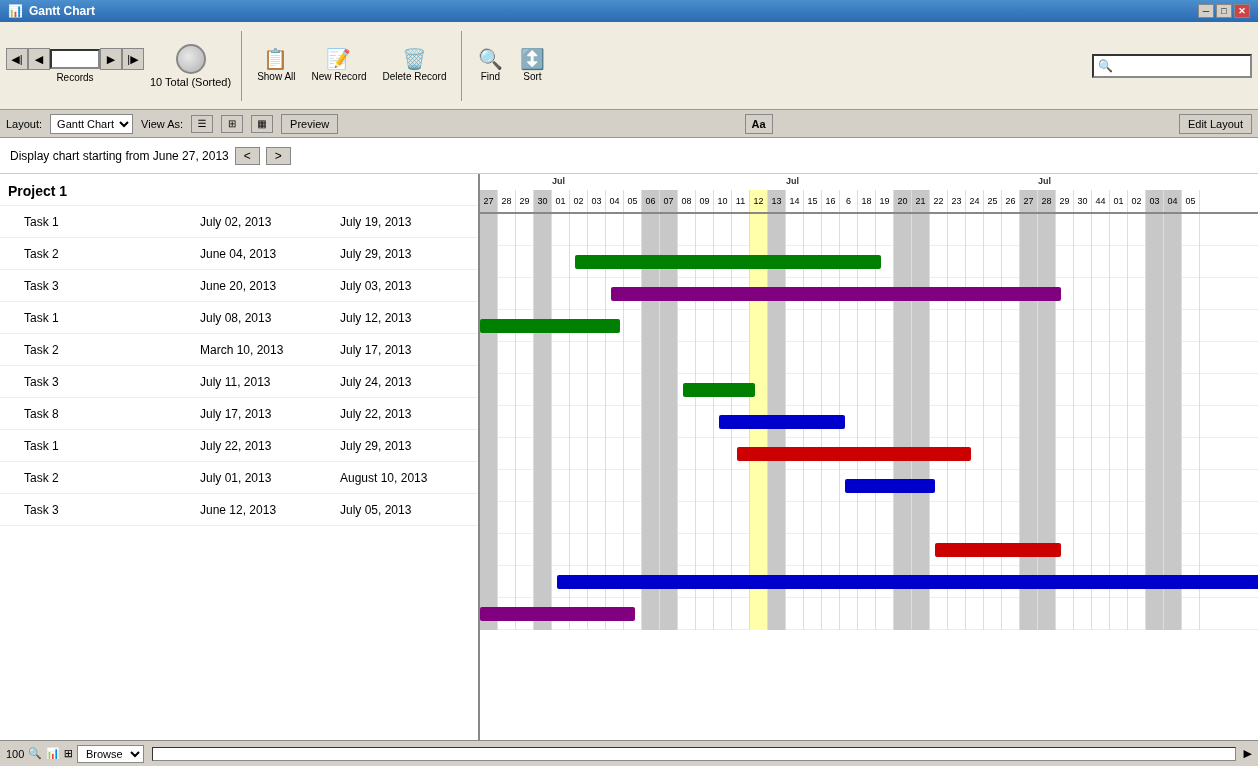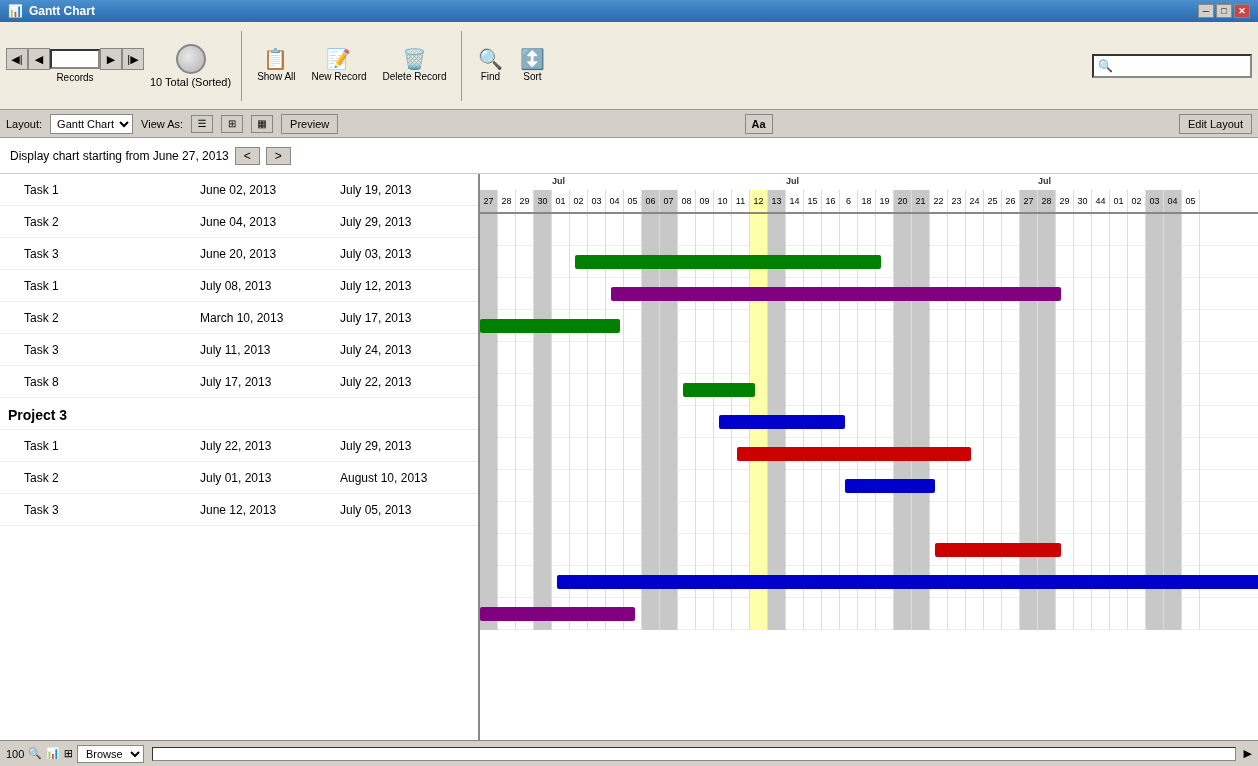--- a/index.html
+++ b/index.html
@@ -321,23 +321,24 @@
   <span>Display chart starting from June 27, 2013</span>
   <button class="chart-nav-btn">&lt;</button>
   <button class="chart-nav-btn">&gt;</button>
 </div>
 
 <div class="main-content">
 
   <div class="left-panel">
     <div class="data-rows" id="data-rows">
 
+    <div style="padding: 6px 0px 2px 8px; font-size: 14px; font-weight: bold; line-height: 1.4; height: 32px; border-bottom: 1px solid rgb(238, 238, 238); display: flex; align-items: center;">Project 1</div>
         <div style="display: flex; align-items: center; height: 32px; border-bottom: 1px solid rgb(238, 238, 238);">
           <div style="width: 200px; padding-left: 24px; font-size: 12px;">Task 1</div>
-          <div style="width: 140px; font-size: 12px;">June 02, 2013</div>
+          <div style="width: 140px; font-size: 12px;">July 02, 2013</div>
           <div style="width: 130px; font-size: 12px;">July 19, 2013</div>
         </div>
         <div style="display: flex; align-items: center; height: 32px; border-bottom: 1px solid rgb(238, 238, 238);">
           <div style="width: 200px; padding-left: 24px; font-size: 12px;">Task 2</div>
           <div style="width: 140px; font-size: 12px;">June 04, 2013</div>
           <div style="width: 130px; font-size: 12px;">July 29, 2013</div>
         </div>
         <div style="display: flex; align-items: center; height: 32px; border-bottom: 1px solid rgb(238, 238, 238);">
           <div style="width: 200px; padding-left: 24px; font-size: 12px;">Task 3</div>
           <div style="width: 140px; font-size: 12px;">June 20, 2013</div>
@@ -356,21 +357,20 @@
         <div style="display: flex; align-items: center; height: 32px; border-bottom: 1px solid rgb(238, 238, 238);">
           <div style="width: 200px; padding-left: 24px; font-size: 12px;">Task 3</div>
           <div style="width: 140px; font-size: 12px;">July 11, 2013</div>
           <div style="width: 130px; font-size: 12px;">July 24, 2013</div>
         </div>
         <div style="display: flex; align-items: center; height: 32px; border-bottom: 1px solid rgb(238, 238, 238);">
           <div style="width: 200px; padding-left: 24px; font-size: 12px;">Task 8</div>
           <div style="width: 140px; font-size: 12px;">July 17, 2013</div>
           <div style="width: 130px; font-size: 12px;">July 22, 2013</div>
         </div>
-        <div style="padding: 6px 0px 2px 8px; font-size: 14px; font-weight: bold; line-height: 1.4; height: 32px; border-bottom: 1px solid rgb(238, 238, 238); display: flex; align-items: center;">Project 3</div>
         <div style="display: flex; align-items: center; height: 32px; border-bottom: 1px solid rgb(238, 238, 238);">
           <div style="width: 200px; padding-left: 24px; font-size: 12px;">Task 1</div>
           <div style="width: 140px; font-size: 12px;">July 22, 2013</div>
           <div style="width: 130px; font-size: 12px;">July 29, 2013</div>
         </div>
         <div style="display: flex; align-items: center; height: 32px; border-bottom: 1px solid rgb(238, 238, 238);">
           <div style="width: 200px; padding-left: 24px; font-size: 12px;">Task 2</div>
           <div style="width: 140px; font-size: 12px;">July 01, 2013</div>
           <div style="width: 130px; font-size: 12px;">August 10, 2013</div>
         </div>

